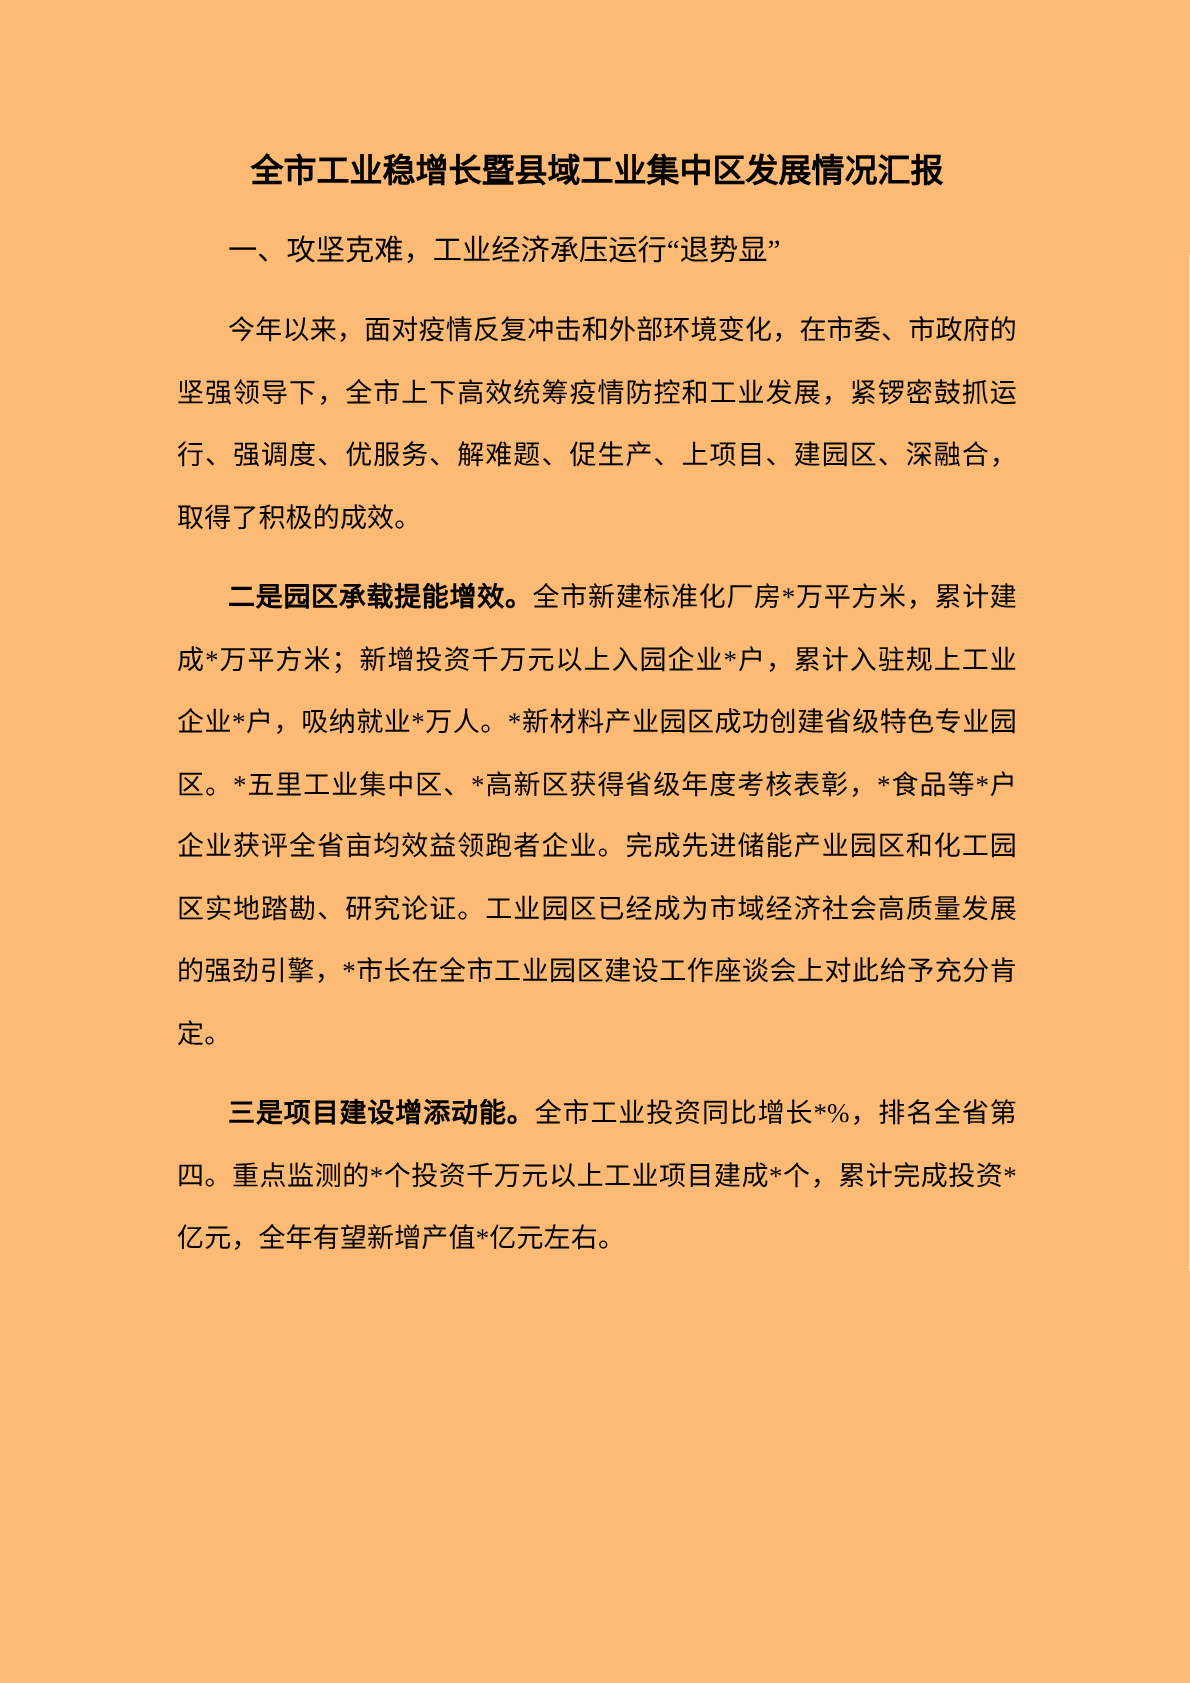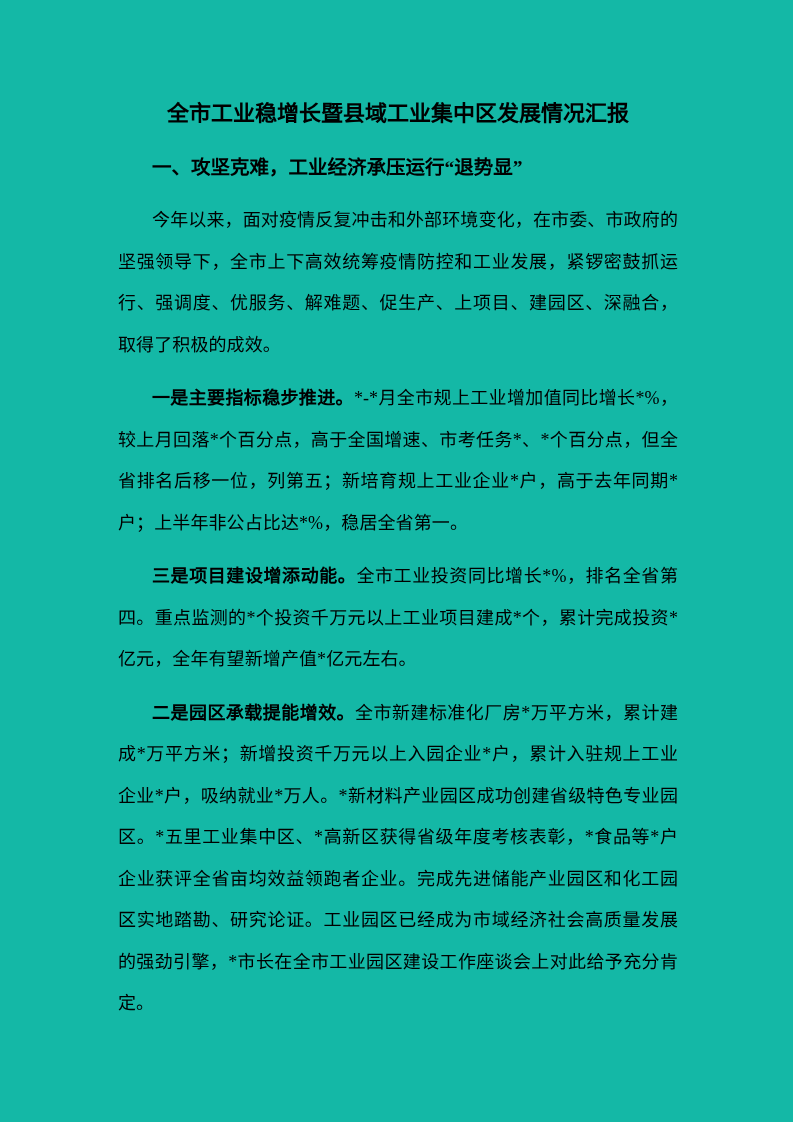--- a/index.html
+++ b/index.html
@@ -4,40 +4,40 @@
 <style>
   html, body {
     margin: 0;
     padding: 0;
     background: #ffffff;
   }
   .page {
     position: relative;
     width: 793px;
     height: 1122px;
-    background: #14b8a6;
+    background: #fdba74;
     box-sizing: border-box;
     padding: 93px 115px 0 118px;
     font-family: "Liberation Serif", "DejaVu Serif", serif;
     color: #000000;
     overflow: hidden;
   }
   .doc-title {
     margin: 0 0 12px 0;
     font-size: 22px;
     line-height: 41.5px;
     font-weight: bold;
     text-align: center;
     white-space: nowrap;
   }
   .section-heading {
     margin: 0 0 12px 0;
     font-size: 19.5px;
     line-height: 41.5px;
-    font-weight: bold;
+    font-weight: normal;
     text-indent: 34px;
     white-space: nowrap;
   }
   .para {
     margin: 0 0 12px 0;
     font-size: 18px;
     line-height: 41.5px;
     text-align: justify;
     text-indent: 34px;
     letter-spacing: 0.1px;
@@ -50,19 +50,18 @@
 <body>
 
 <div class="page">
 
   <h1 class="doc-title">全市工业稳增长暨县域工业集中区发展情况汇报</h1>
 
   <h2 class="section-heading">一、攻坚克难，工业经济承压运行“退势显”</h2>
 
   <p class="para"><span class="lead"></span><span>今年以来，面对疫情反复冲击和外部环境变化，在市委、市政府的坚强领导下，全市上下高效统筹疫情防控和工业发展，紧锣密鼓抓运行、强调度、优服务、解难题、促生产、上项目、建园区、深融合，取得了积极的成效。</span></p>
 
-  <p class="para"><span class="lead">一是主要指标稳步推进。</span><span>*-*月全市规上工业增加值同比增长*%，较上月回落*个百分点，高于全国增速、市考任务*、*个百分点，但全省排名后移一位，列第五；新培育规上工业企业*户，高于去年同期*户；上半年非公占比达*%，稳居全省第一。</span></p>
+
+  <p class="para"><span class="lead">二是园区承载提能增效。</span><span>全市新建标准化厂房*万平方米，累计建成*万平方米；新增投资千万元以上入园企业*户，累计入驻规上工业企业*户，吸纳就业*万人。*新材料产业园区成功创建省级特色专业园区。*五里工业集中区、*高新区获得省级年度考核表彰，*食品等*户企业获评全省亩均效益领跑者企业。完成先进储能产业园区和化工园区实地踏勘、研究论证。工业园区已经成为市域经济社会高质量发展的强劲引擎，*市长在全市工业园区建设工作座谈会上对此给予充分肯定。</span></p>
 
   <p class="para"><span class="lead">三是项目建设增添动能。</span><span>全市工业投资同比增长*%，排名全省第四。重点监测的*个投资千万元以上工业项目建成*个，累计完成投资*亿元，全年有望新增产值*亿元左右。</span></p>
-
-  <p class="para"><span class="lead">二是园区承载提能增效。</span><span>全市新建标准化厂房*万平方米，累计建成*万平方米；新增投资千万元以上入园企业*户，累计入驻规上工业企业*户，吸纳就业*万人。*新材料产业园区成功创建省级特色专业园区。*五里工业集中区、*高新区获得省级年度考核表彰，*食品等*户企业获评全省亩均效益领跑者企业。完成先进储能产业园区和化工园区实地踏勘、研究论证。工业园区已经成为市域经济社会高质量发展的强劲引擎，*市长在全市工业园区建设工作座谈会上对此给予充分肯定。</span></p>
 
 </div>
 
 </body></html>

